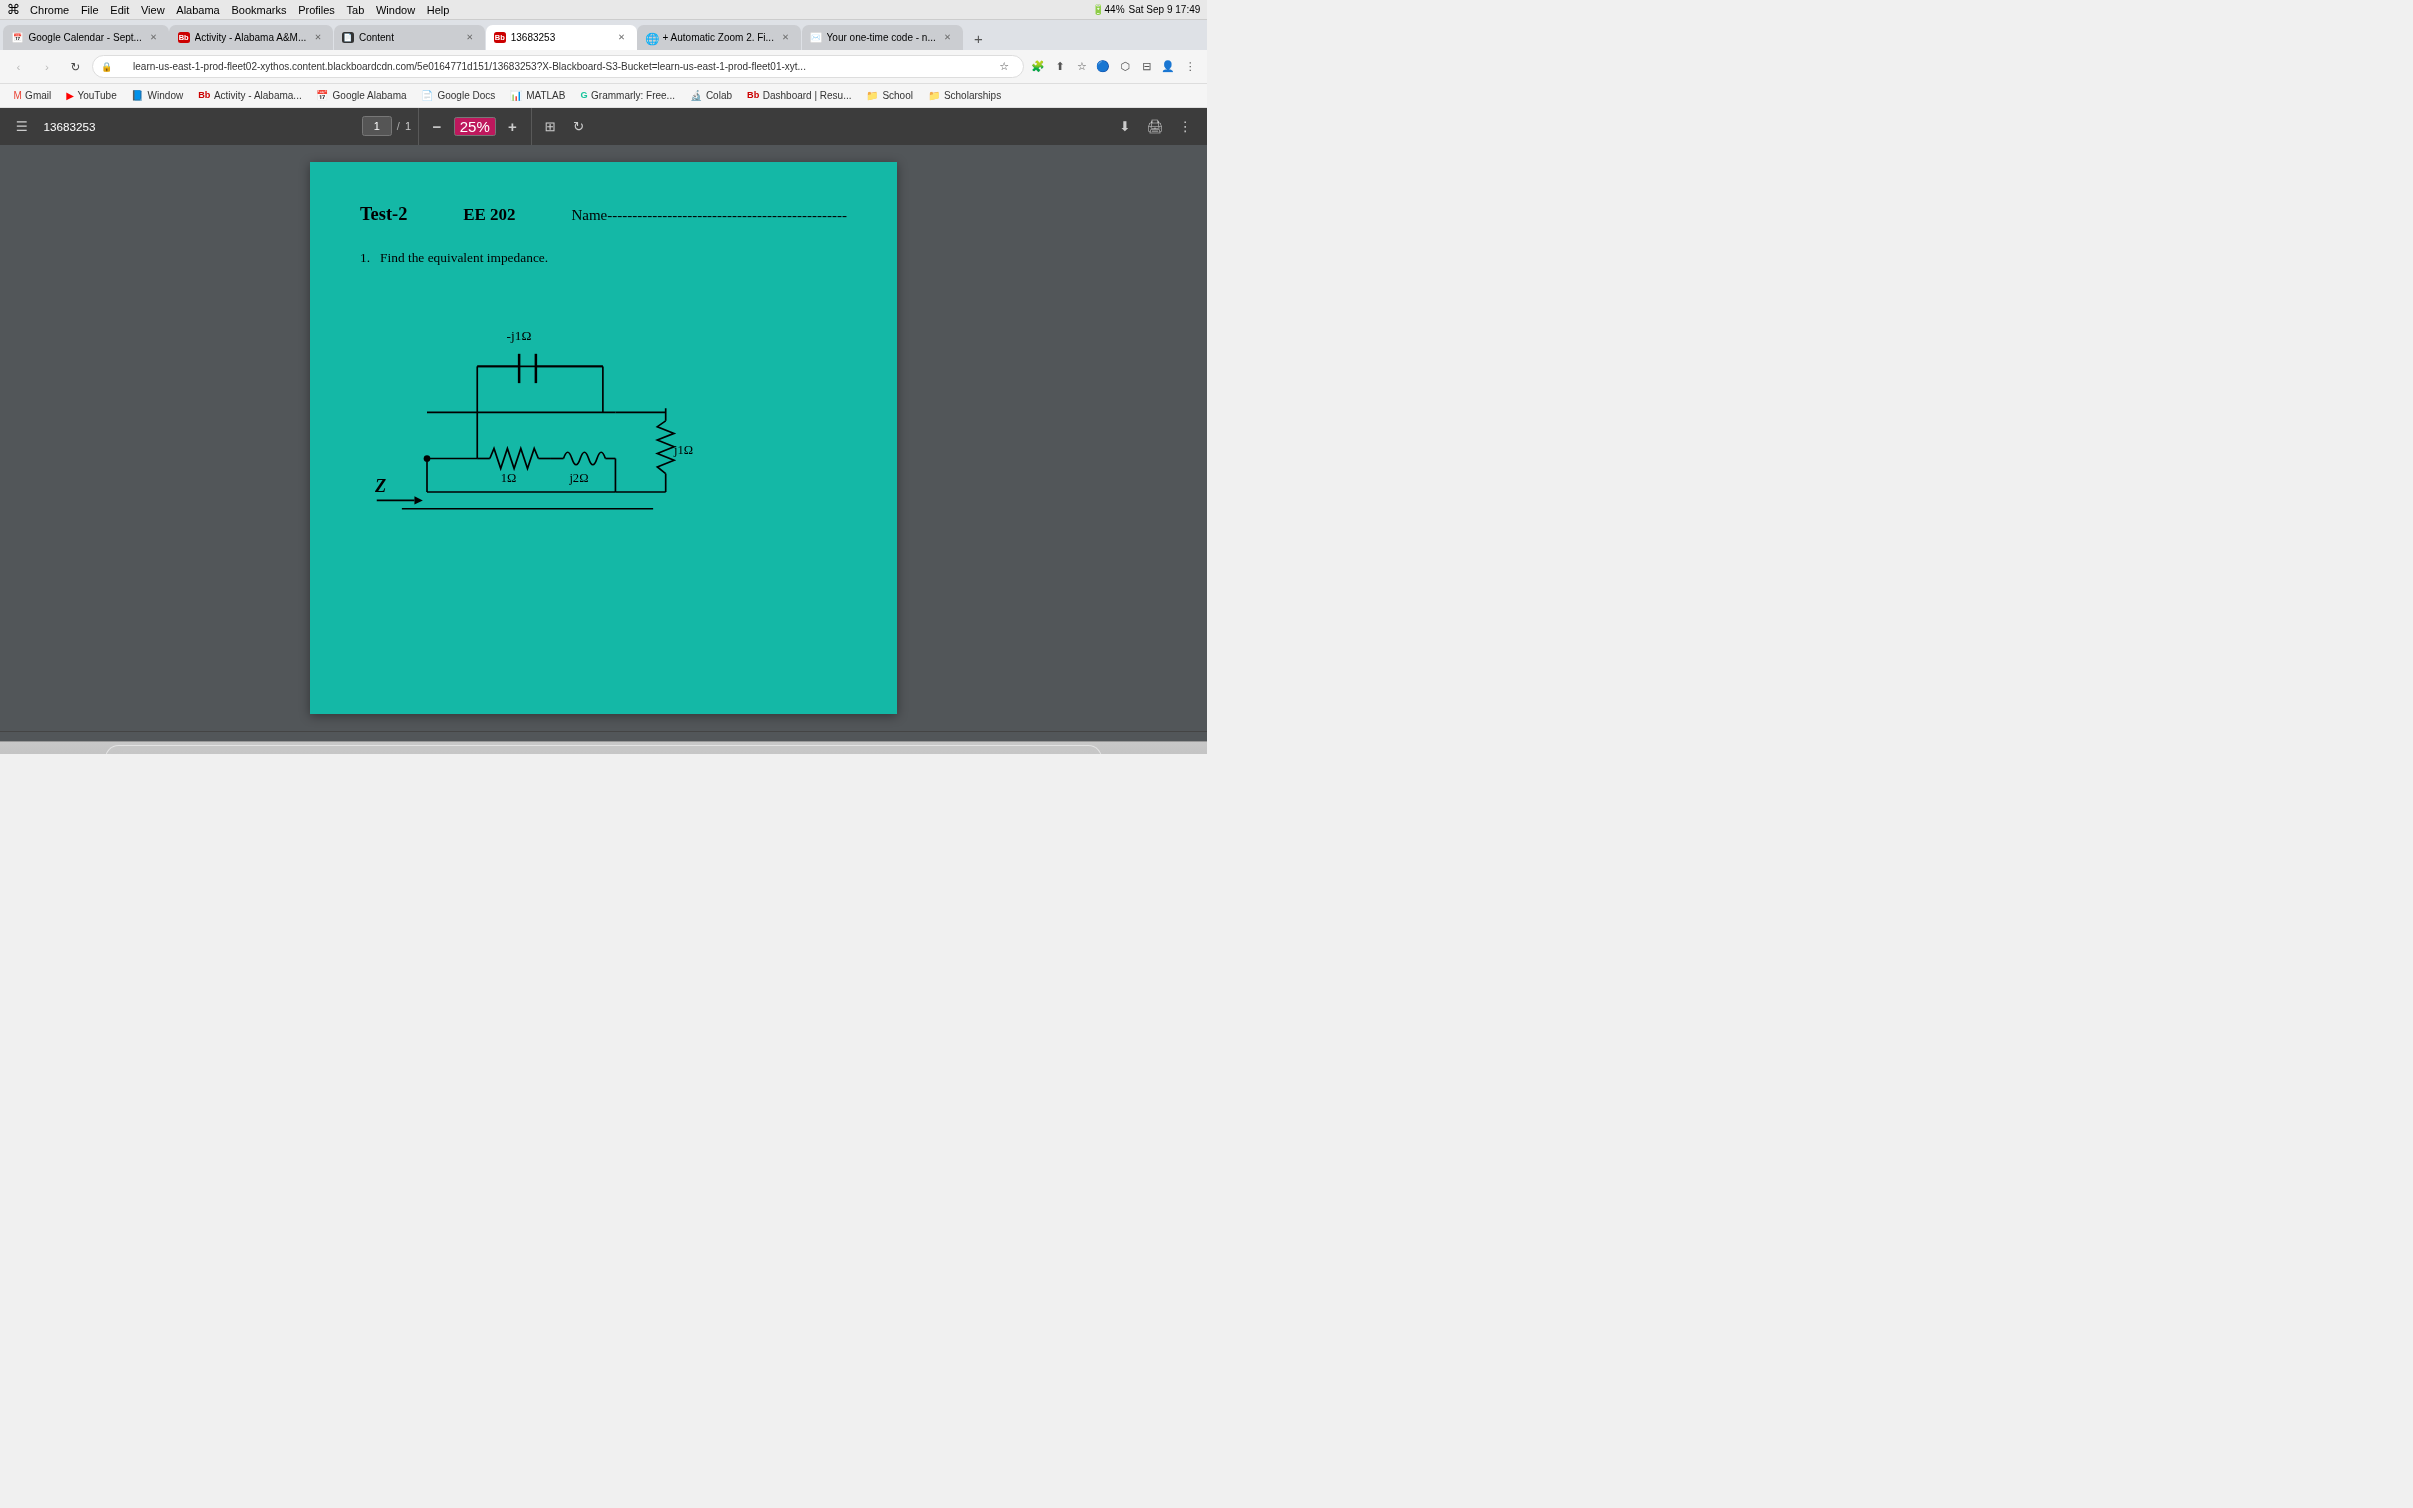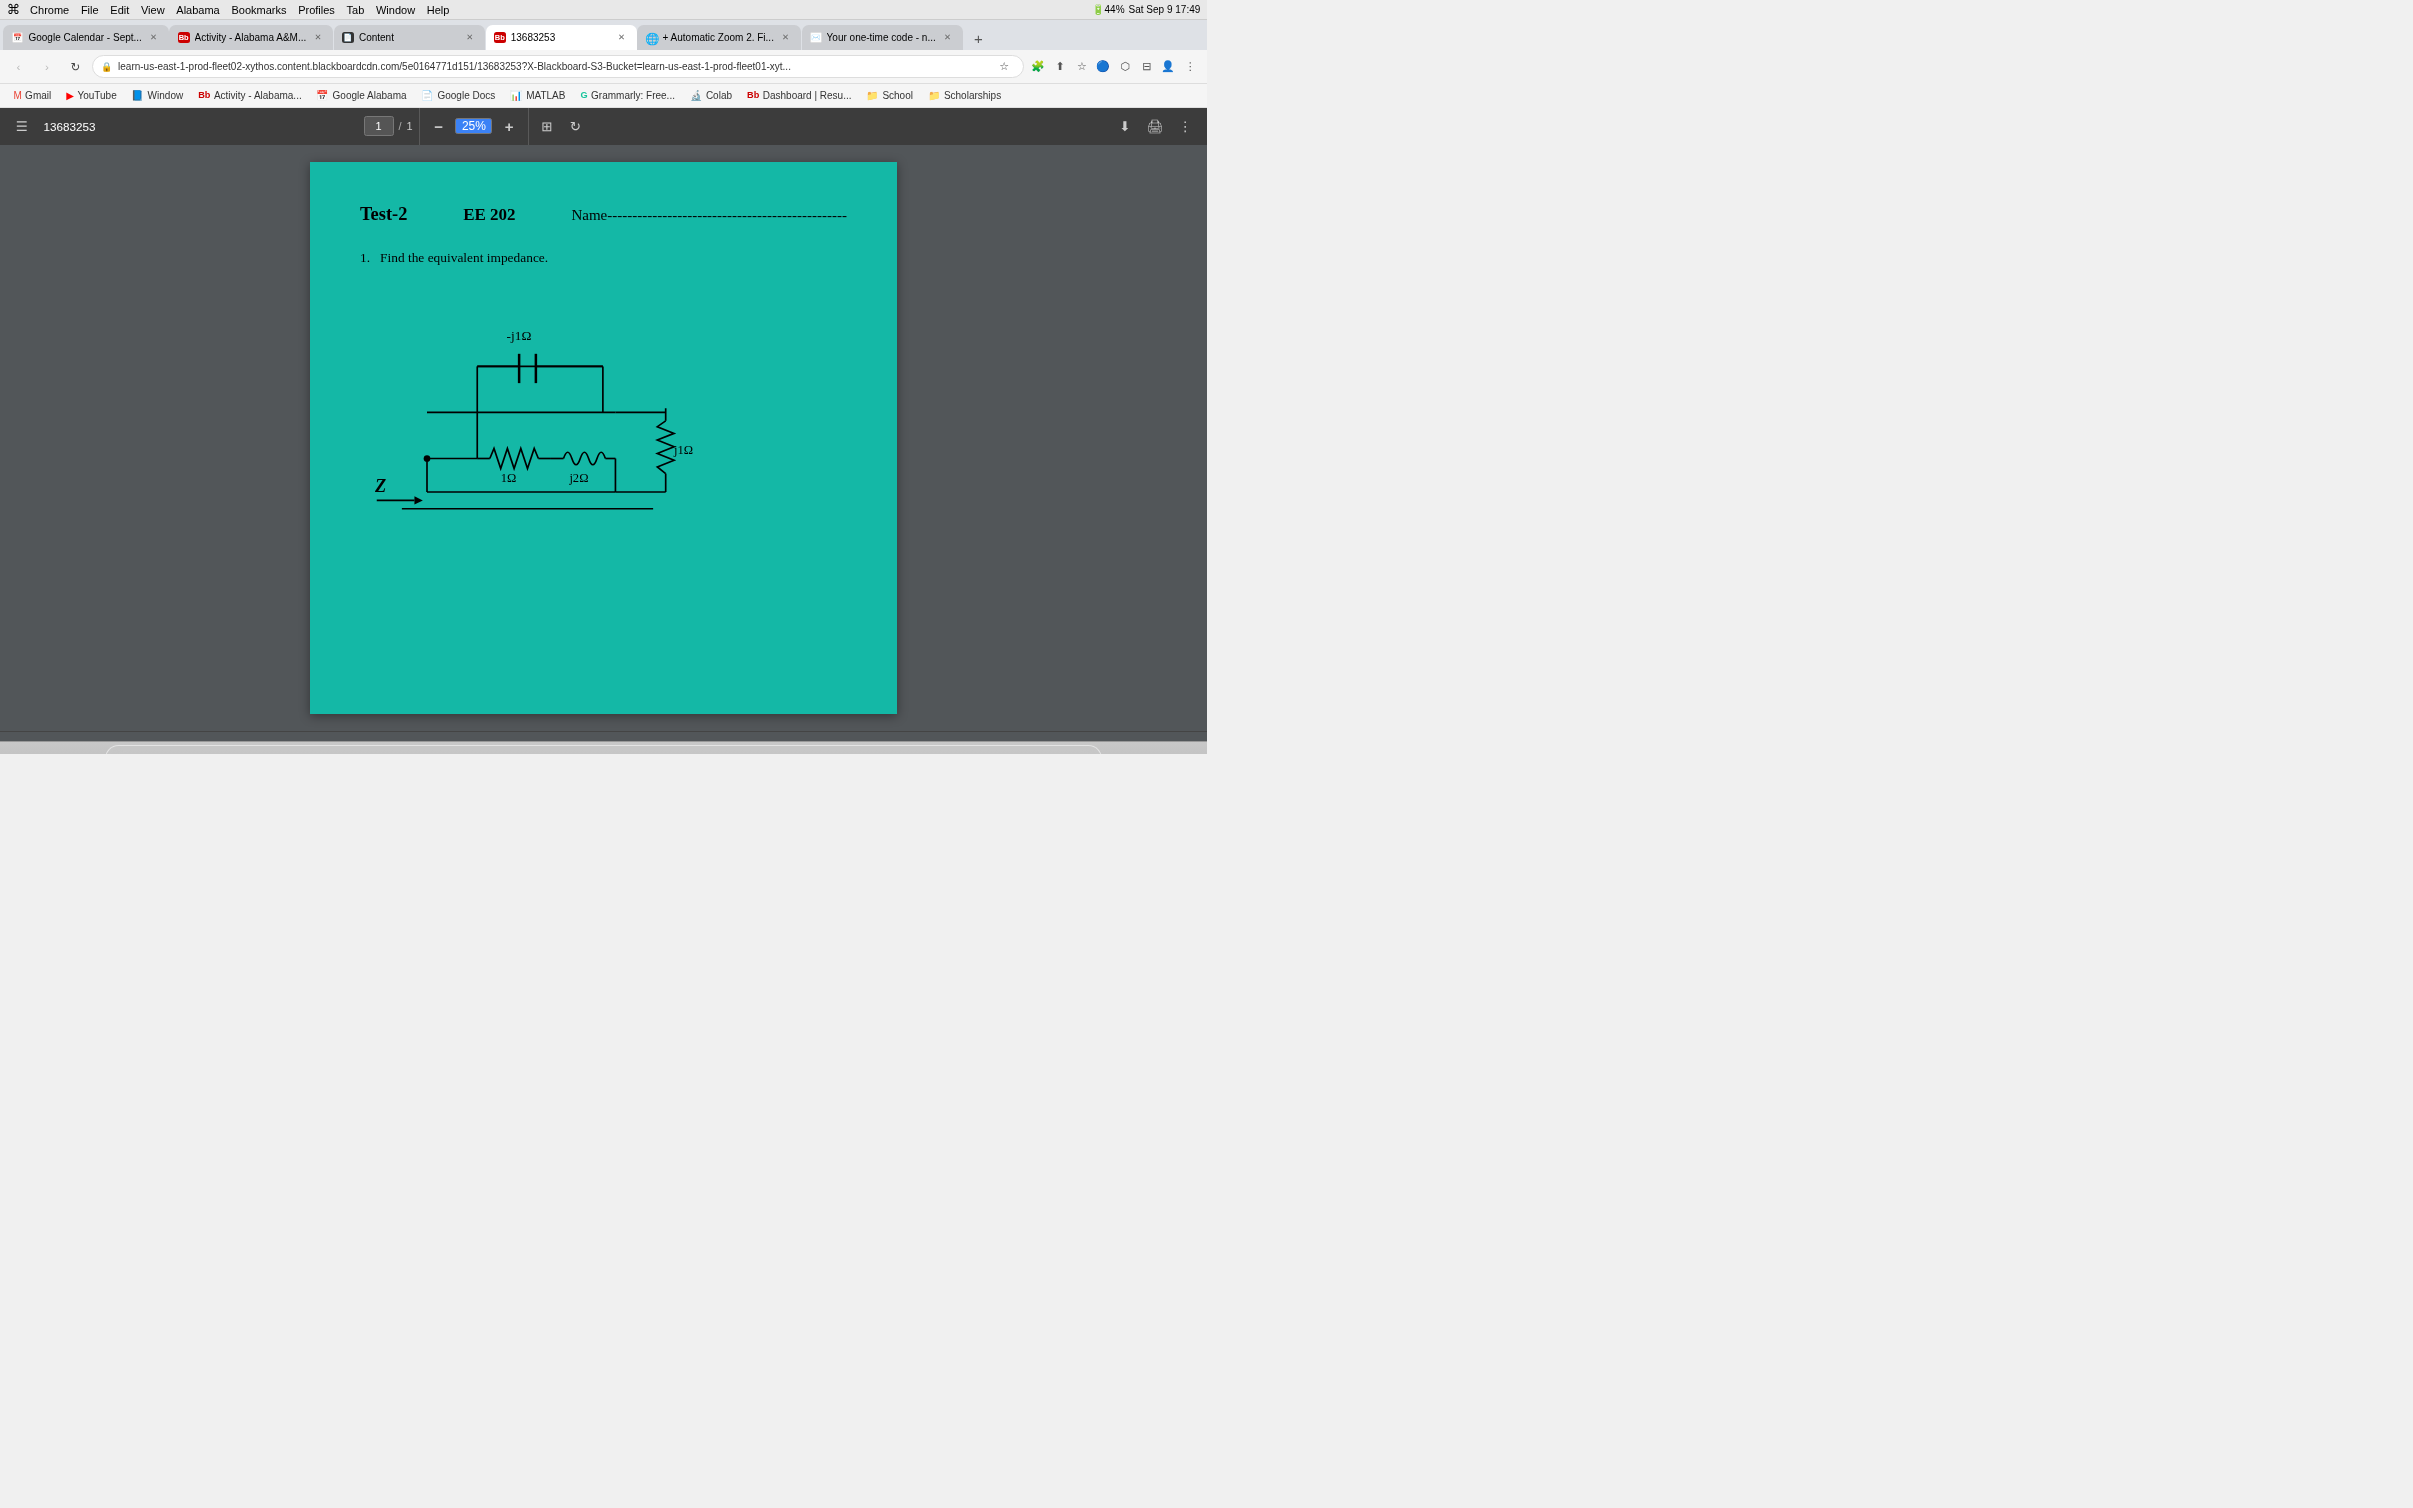--- a/index.html
+++ b/index.html
@@ -77,21 +77,21 @@
       border: 0.8px solid #ddd;
       border-radius: 11.7px;
       display: flex;
       align-items: center;
       padding: 0 8.4px;
       gap: 5px;
       font-size: 10px;
       color: #333;
     }
     .address-lock { font-size: 9.2px; color: #555; }
-    .address-text { flex: 1; overflow: hidden; text-overflow: ellipsis; white-space: nowrap; color: #333; }
+    .address-text { flex: 1; overflow: hidden; text-overflow: ellipsis; white-space: nowrap; color: #333; margin-left: 15px; }
     .address-actions { display: flex; align-items: center; gap: 3.4px; }
     .addr-icon { width: 20px; height: 20px; display: flex; align-items: center; justify-content: center; font-size: 11px; cursor: pointer; border-radius: 50%; color: #555; }
     .toolbar-icons { display: flex; align-items: center; gap: 1.7px; }
 
     
     .bookmarksbar {
       height: 23.5px;
       background: #f5f5f5;
       display: flex;
       align-items: center;
@@ -140,22 +140,22 @@
     .pdf-page-total { color: #ccc; font-size: 11px; }
     .pdf-zoom-ctrl {
       display: flex; align-items: center; gap: 5px;
     }
     .pdf-zoom-btn {
       width: 23.5px; height: 23.5px;
       display: flex; align-items: center; justify-content: center;
       color: #ccc; cursor: pointer; font-size: 15px; font-weight: bold;
     }
     .pdf-zoom-val {
-      font-size: 12px; color: #fff;
-      background: #3b82f6; border: 0.8px solid #777;
+      font-size: 15px; color: #fff;
+      background: #be185d; border: 0.8px solid #777;
       padding: 0 5px; border-radius: 2.5px; min-width: 37px; text-align: center;
     }
     .pdf-right-btns { display: flex; align-items: center; gap: 6.7px; margin-left: auto; }
     .pdf-icon-btn {
       width: 23.5px; height: 23.5px;
       display: flex; align-items: center; justify-content: center;
       color: #ccc; cursor: pointer; font-size: 13.4px;
     }
 
     

